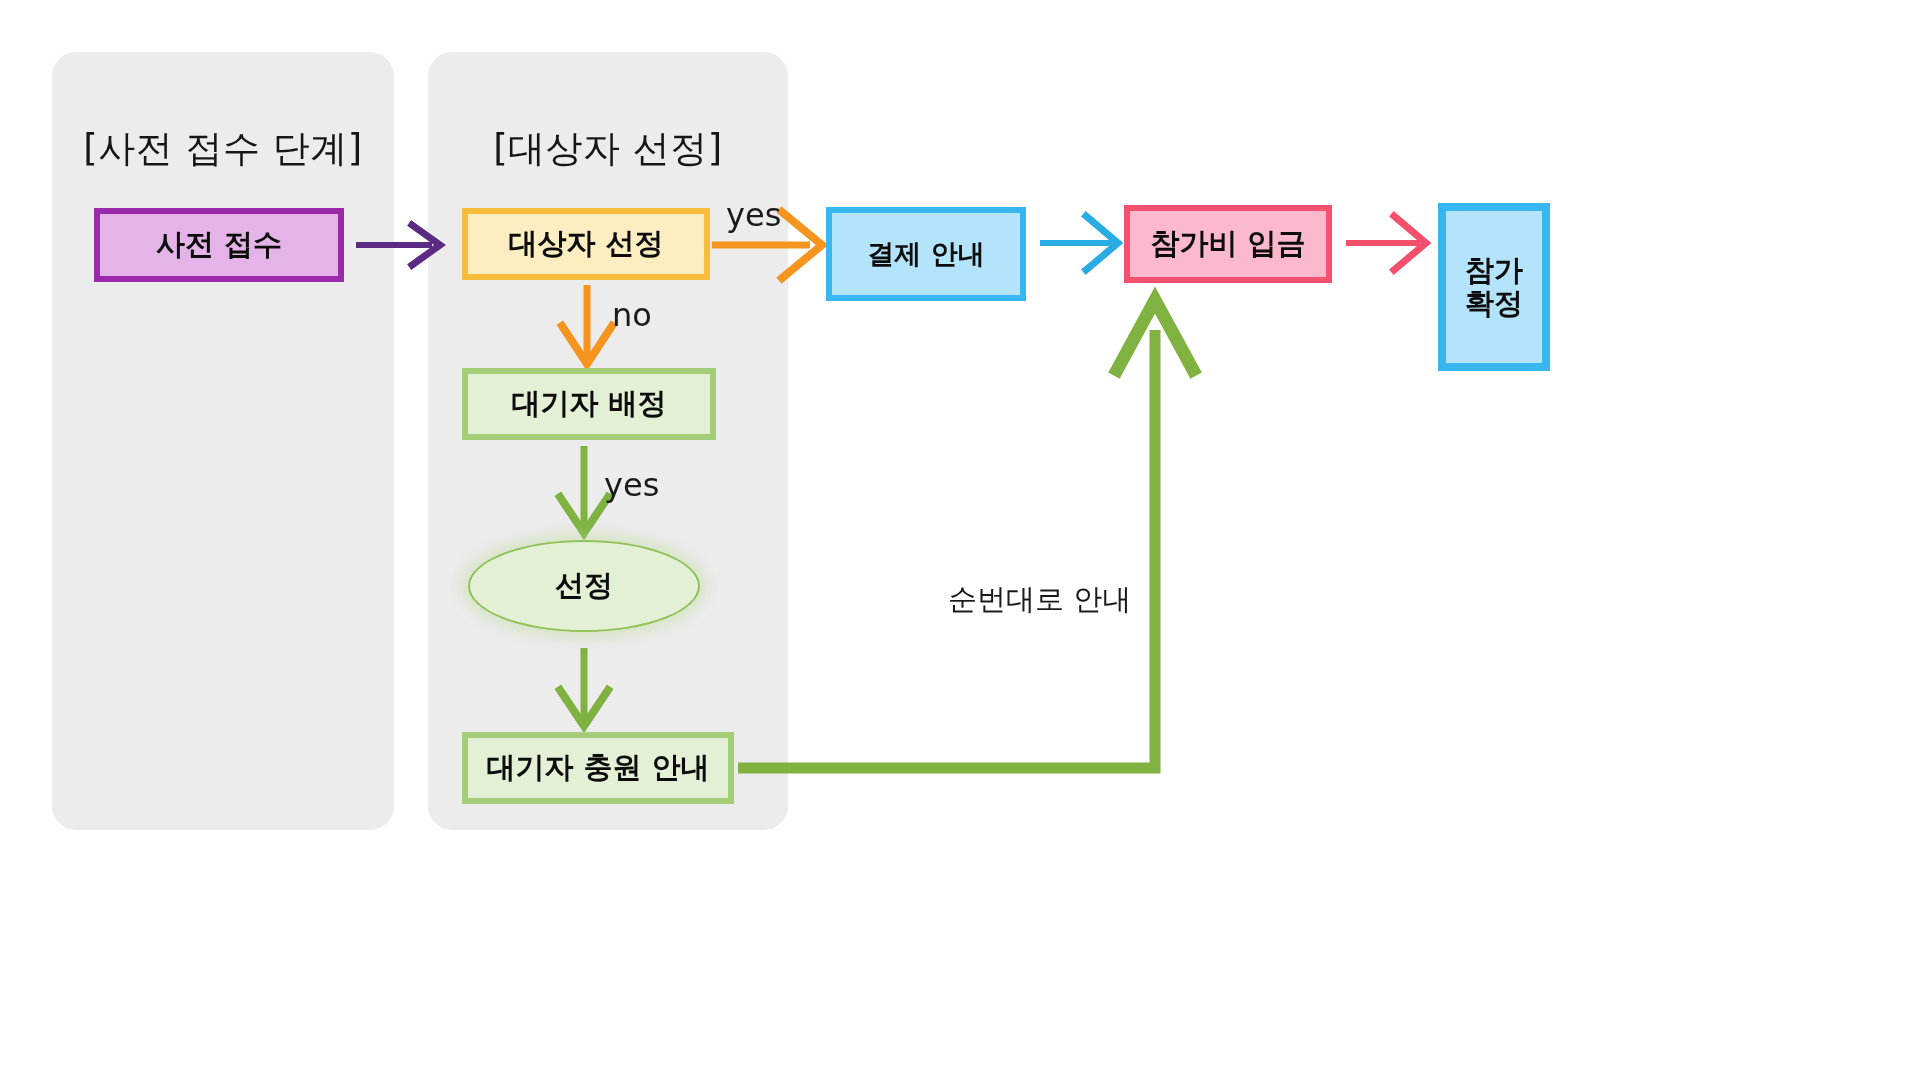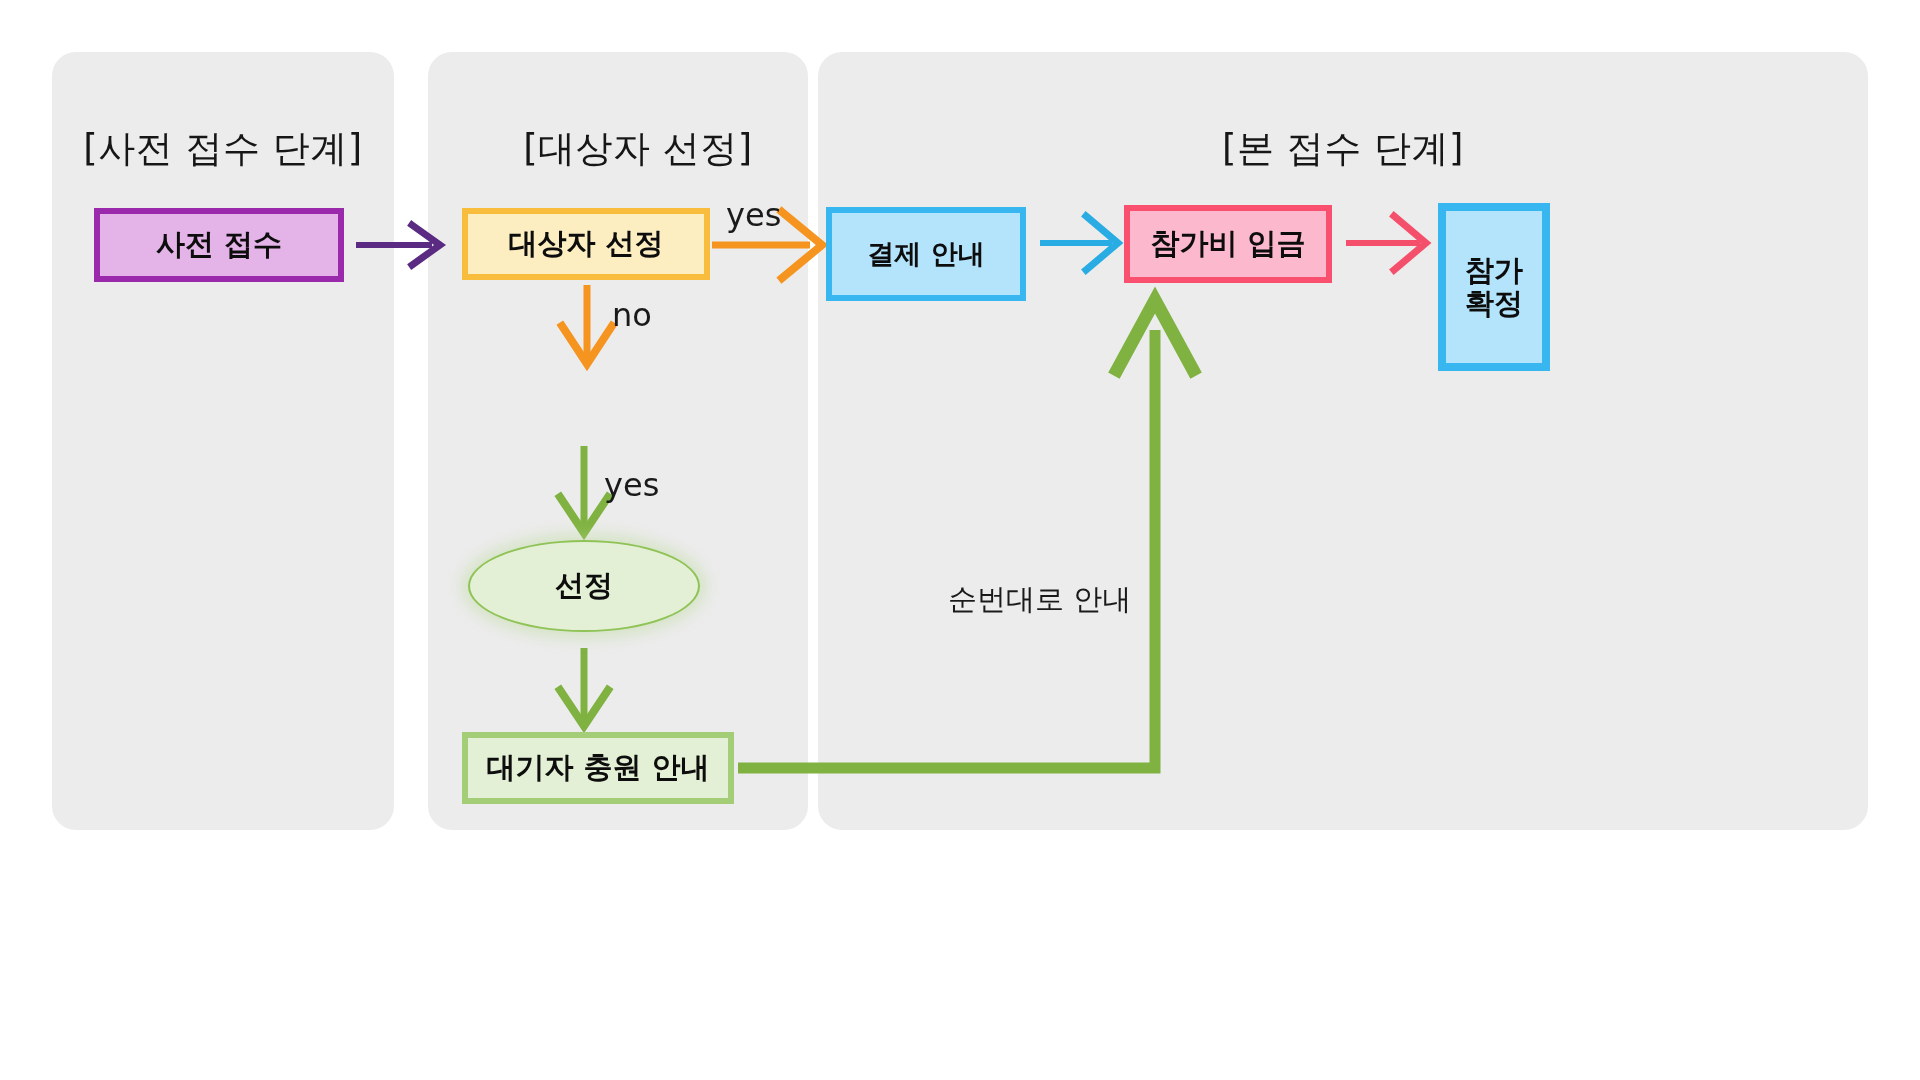--- a/index.html
+++ b/index.html
@@ -18,21 +18,21 @@
     overflow: hidden;
   }
 
   
   .lane {
     position: absolute;
     background: #ececec;
     border-radius: 24px;
   }
   #lane-pre   { left: 52px;  top: 52px;  width: 342px;  height: 778px; }
-  #lane-sel   { left: 428px; top: 52px;  width: 360px;  height: 778px; padding-left: 20px; }
+  #lane-sel   { left: 428px; top: 52px;  width: 360px;  height: 778px; }
   #lane-main  { left: 818px; top: 52px;  width: 1050px; height: 778px; }
 
   .lane-title {
     position: absolute;
     top: 72px;
     width: 100%;
     text-align: center;
     font-size: 37px;
     color: #161616;
     letter-spacing: 0.5px;
@@ -136,23 +136,20 @@
 <div id="stage">
 
   <div class="lane" id="lane-pre">
     <div class="lane-title">[사전 접수 단계]</div>
   </div>
 
   <div class="lane" id="lane-sel">
     <div class="lane-title">[대상자 선정]</div>
   </div>
 
-  <div class="lane" id="lane-main">
-    <div class="lane-title">[본 접수 단계]</div>
-  </div>
 
   <svg id="edges" viewBox="0 0 1920 1080" xmlns="http://www.w3.org/2000/svg">
 
     <g>
       <line x1="356" y1="245" x2="432" y2="245" stroke="#5b2a82" stroke-width="6"></line>
       <polyline points="412,225 440,245 412,265" fill="none" stroke="#5b2a82" stroke-width="7" stroke-linecap="square" stroke-linejoin="miter"></polyline>
     </g>
 
     <g>
       <line x1="712" y1="245" x2="810" y2="245" stroke="#f5941f" stroke-width="7"></line>
@@ -191,20 +188,23 @@
   </svg>
 
   <div class="node" id="node-pre-apply">
     <span>사전  접수</span>
   </div>
 
   <div class="node" id="node-target-select">
     <span>대상자 선정</span>
   </div>
 
+  <div class="node" id="node-waitlist-assign">
+    <span>대기자 배정</span>
+  </div>
 
   <div class="node" id="node-selected-ellipse">
     <span>선정</span>
   </div>
 
   <div class="node" id="node-waitlist-fill">
     <span>대기자 충원 안내</span>
   </div>
 
   <div class="node" id="node-payment-info">

